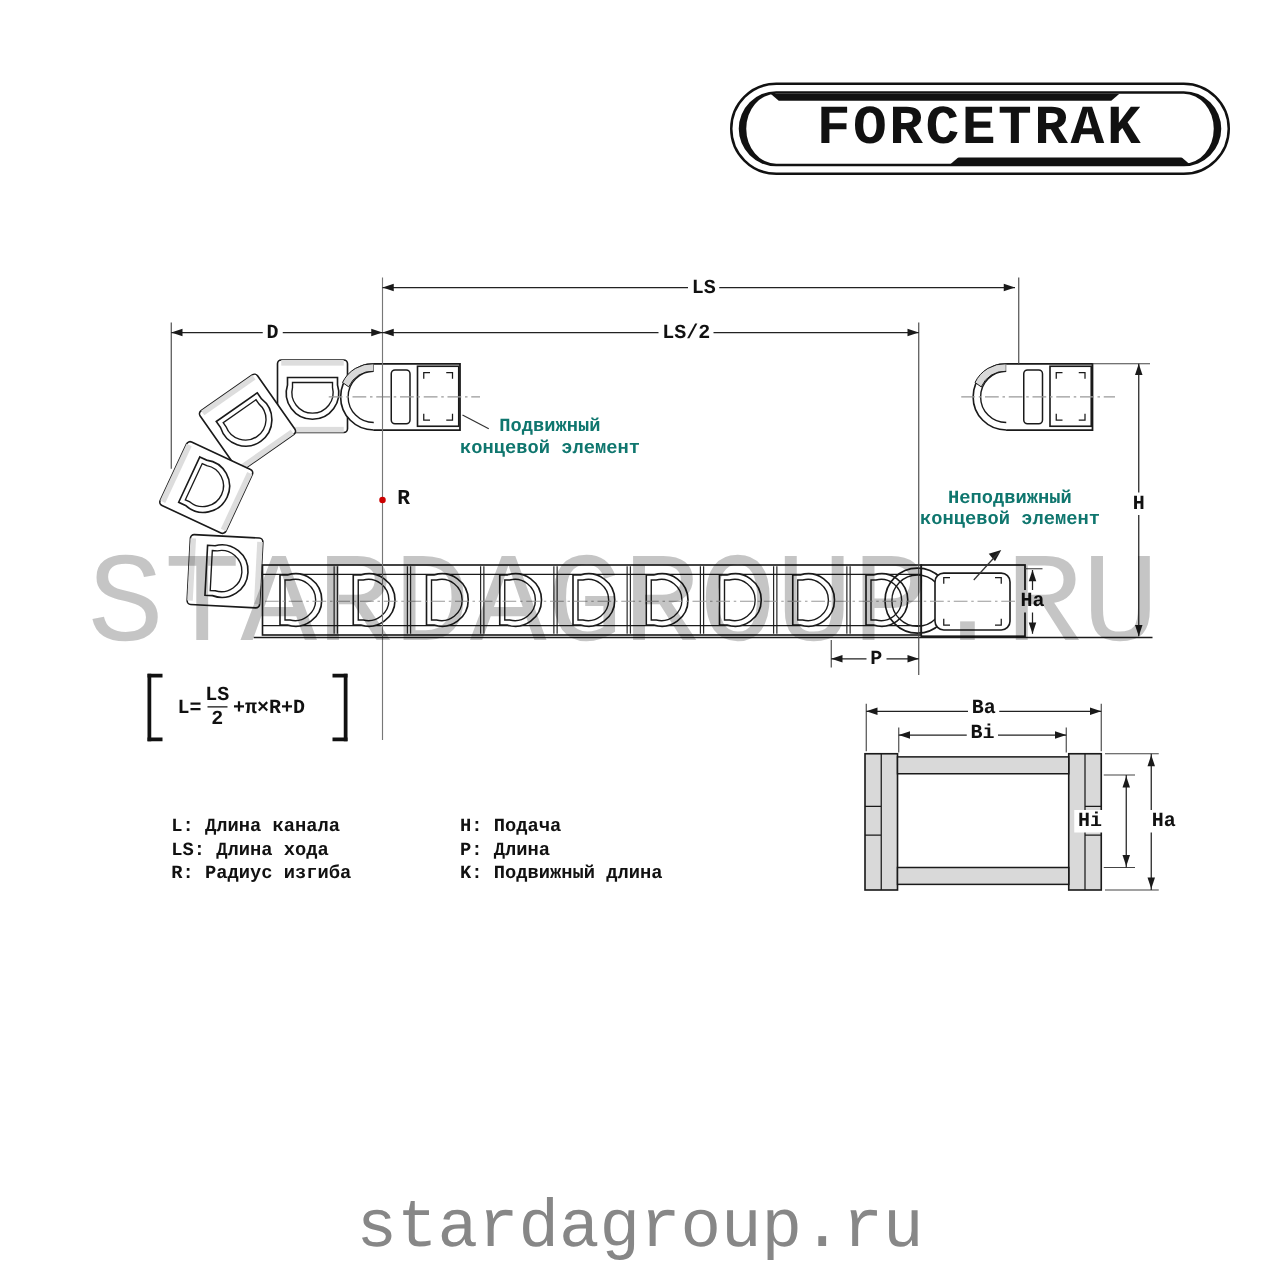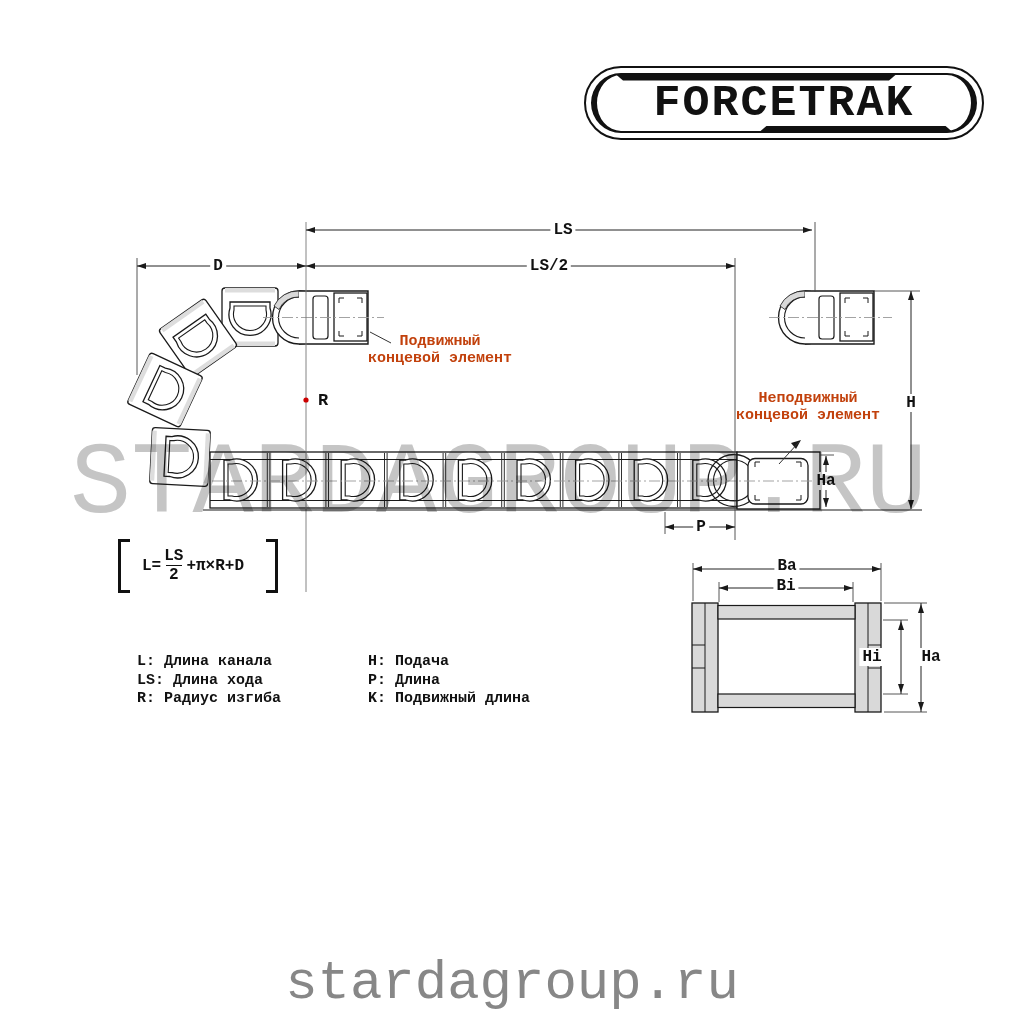--- a/index.html
+++ b/index.html
@@ -15,21 +15,21 @@
   .logo .bar.top{top:8.5px;left:8%;width:70%;clip-path:polygon(0 0,100% 0,calc(100% - 7px) 100%,7px 100%);}
   .logo .bar.bot{bottom:8.5px;left:44%;width:48%;clip-path:polygon(7px 0,calc(100% - 7px) 0,100% 100%,0 100%);}
   .logo .txt{position:absolute;inset:0;display:flex;align-items:center;justify-content:center;
              font-size:45px;font-weight:800;letter-spacing:2px;color:#111;transform:scaleY(.98);}
 
   
   .dim{position:absolute;transform:translate(-50%,-50%);background:#fff;padding:0 3px;
        font-size:16px;font-weight:700;color:#111;white-space:nowrap;z-index:3;}
   .nobg{background:transparent;}
   .ann{position:absolute;width:150px;text-align:center;font-size:15px;font-weight:700;
-       color:#c2410c;line-height:17px;z-index:3;}
+       color:#0f766e;line-height:17px;z-index:3;}
 
   
   .formula{position:absolute;left:118px;top:539px;display:flex;align-items:center;
            font-size:16px;font-weight:700;color:#111;z-index:3;}
   .brk{width:9px;height:48px;border:3px solid #111;}
   .brk.l{border-right:none;margin-right:12px;}
   .brk.r{border-left:none;margin-left:22px;}
   .frac{display:inline-flex;flex-direction:column;align-items:center;line-height:1.05;margin:0 1px;}
   .frac .den{border-top:1.6px solid #111;padding:1px 3px 0 3px;}
   .frac .num{padding:0 2px;}

